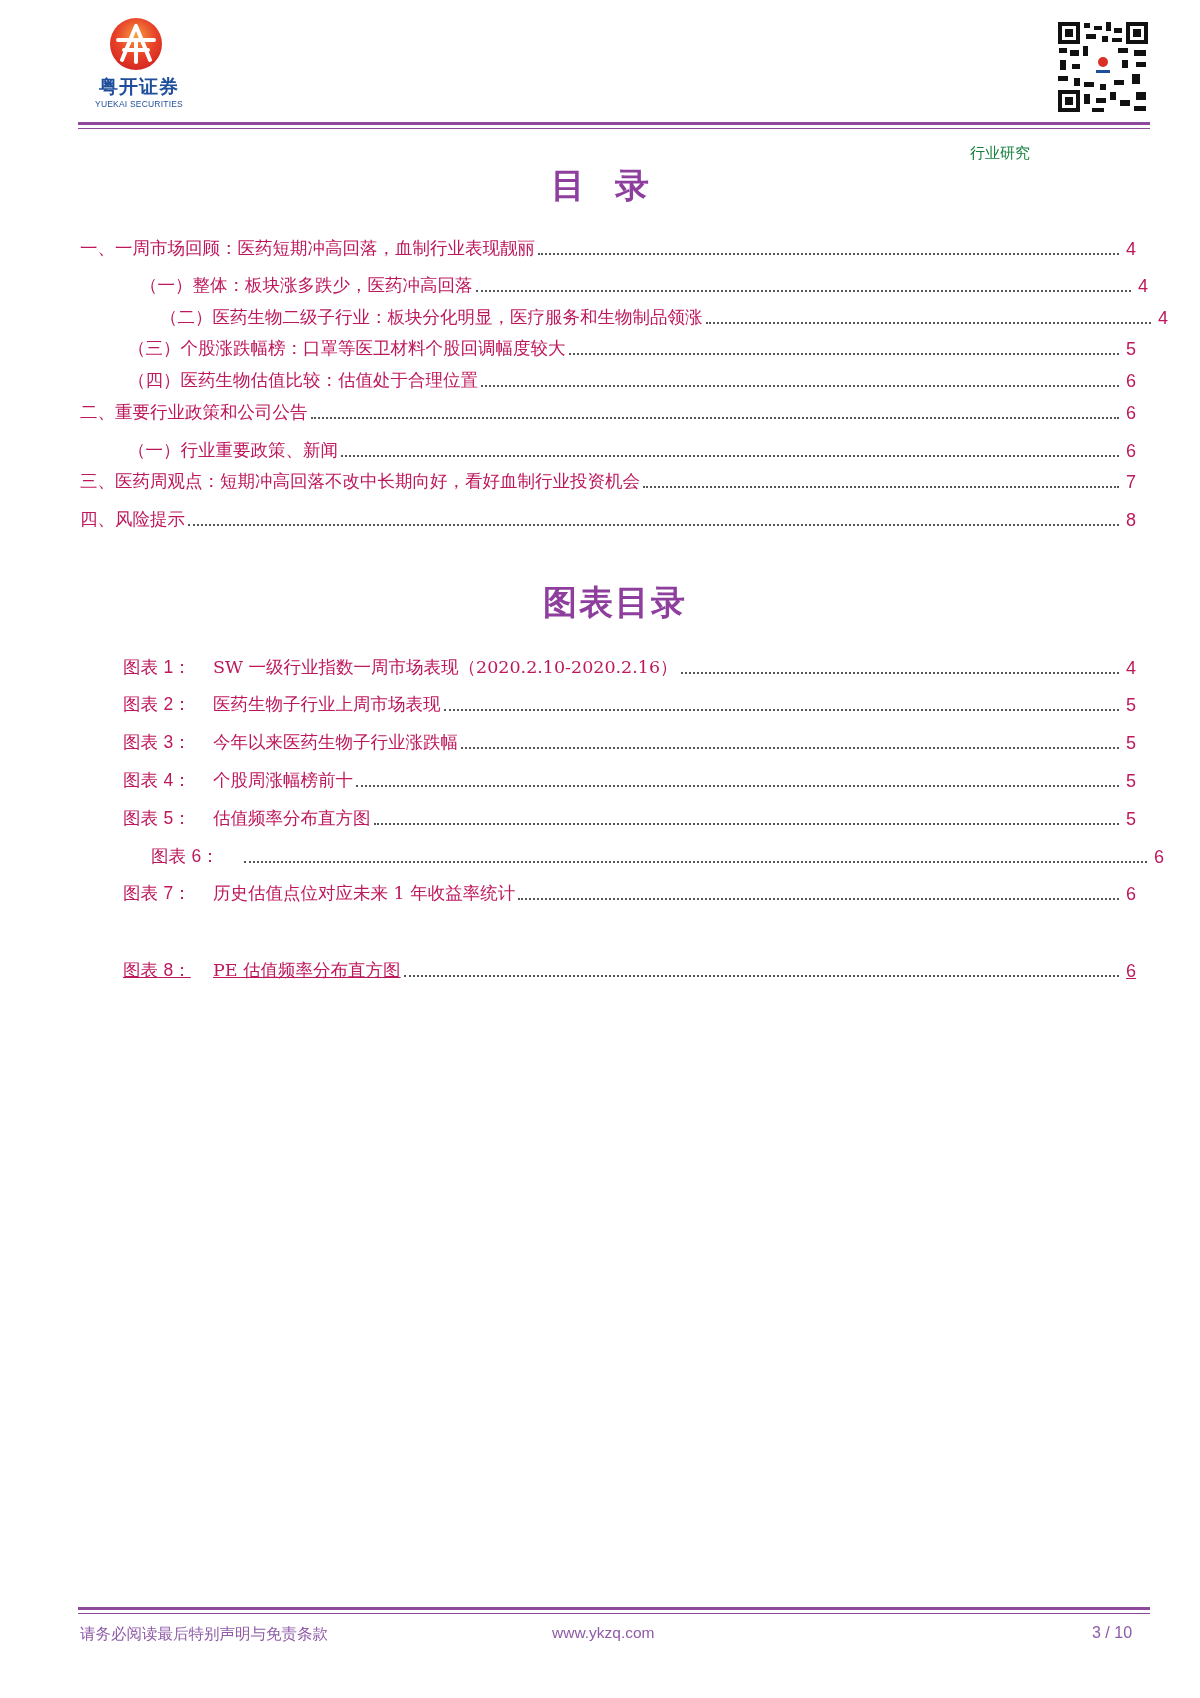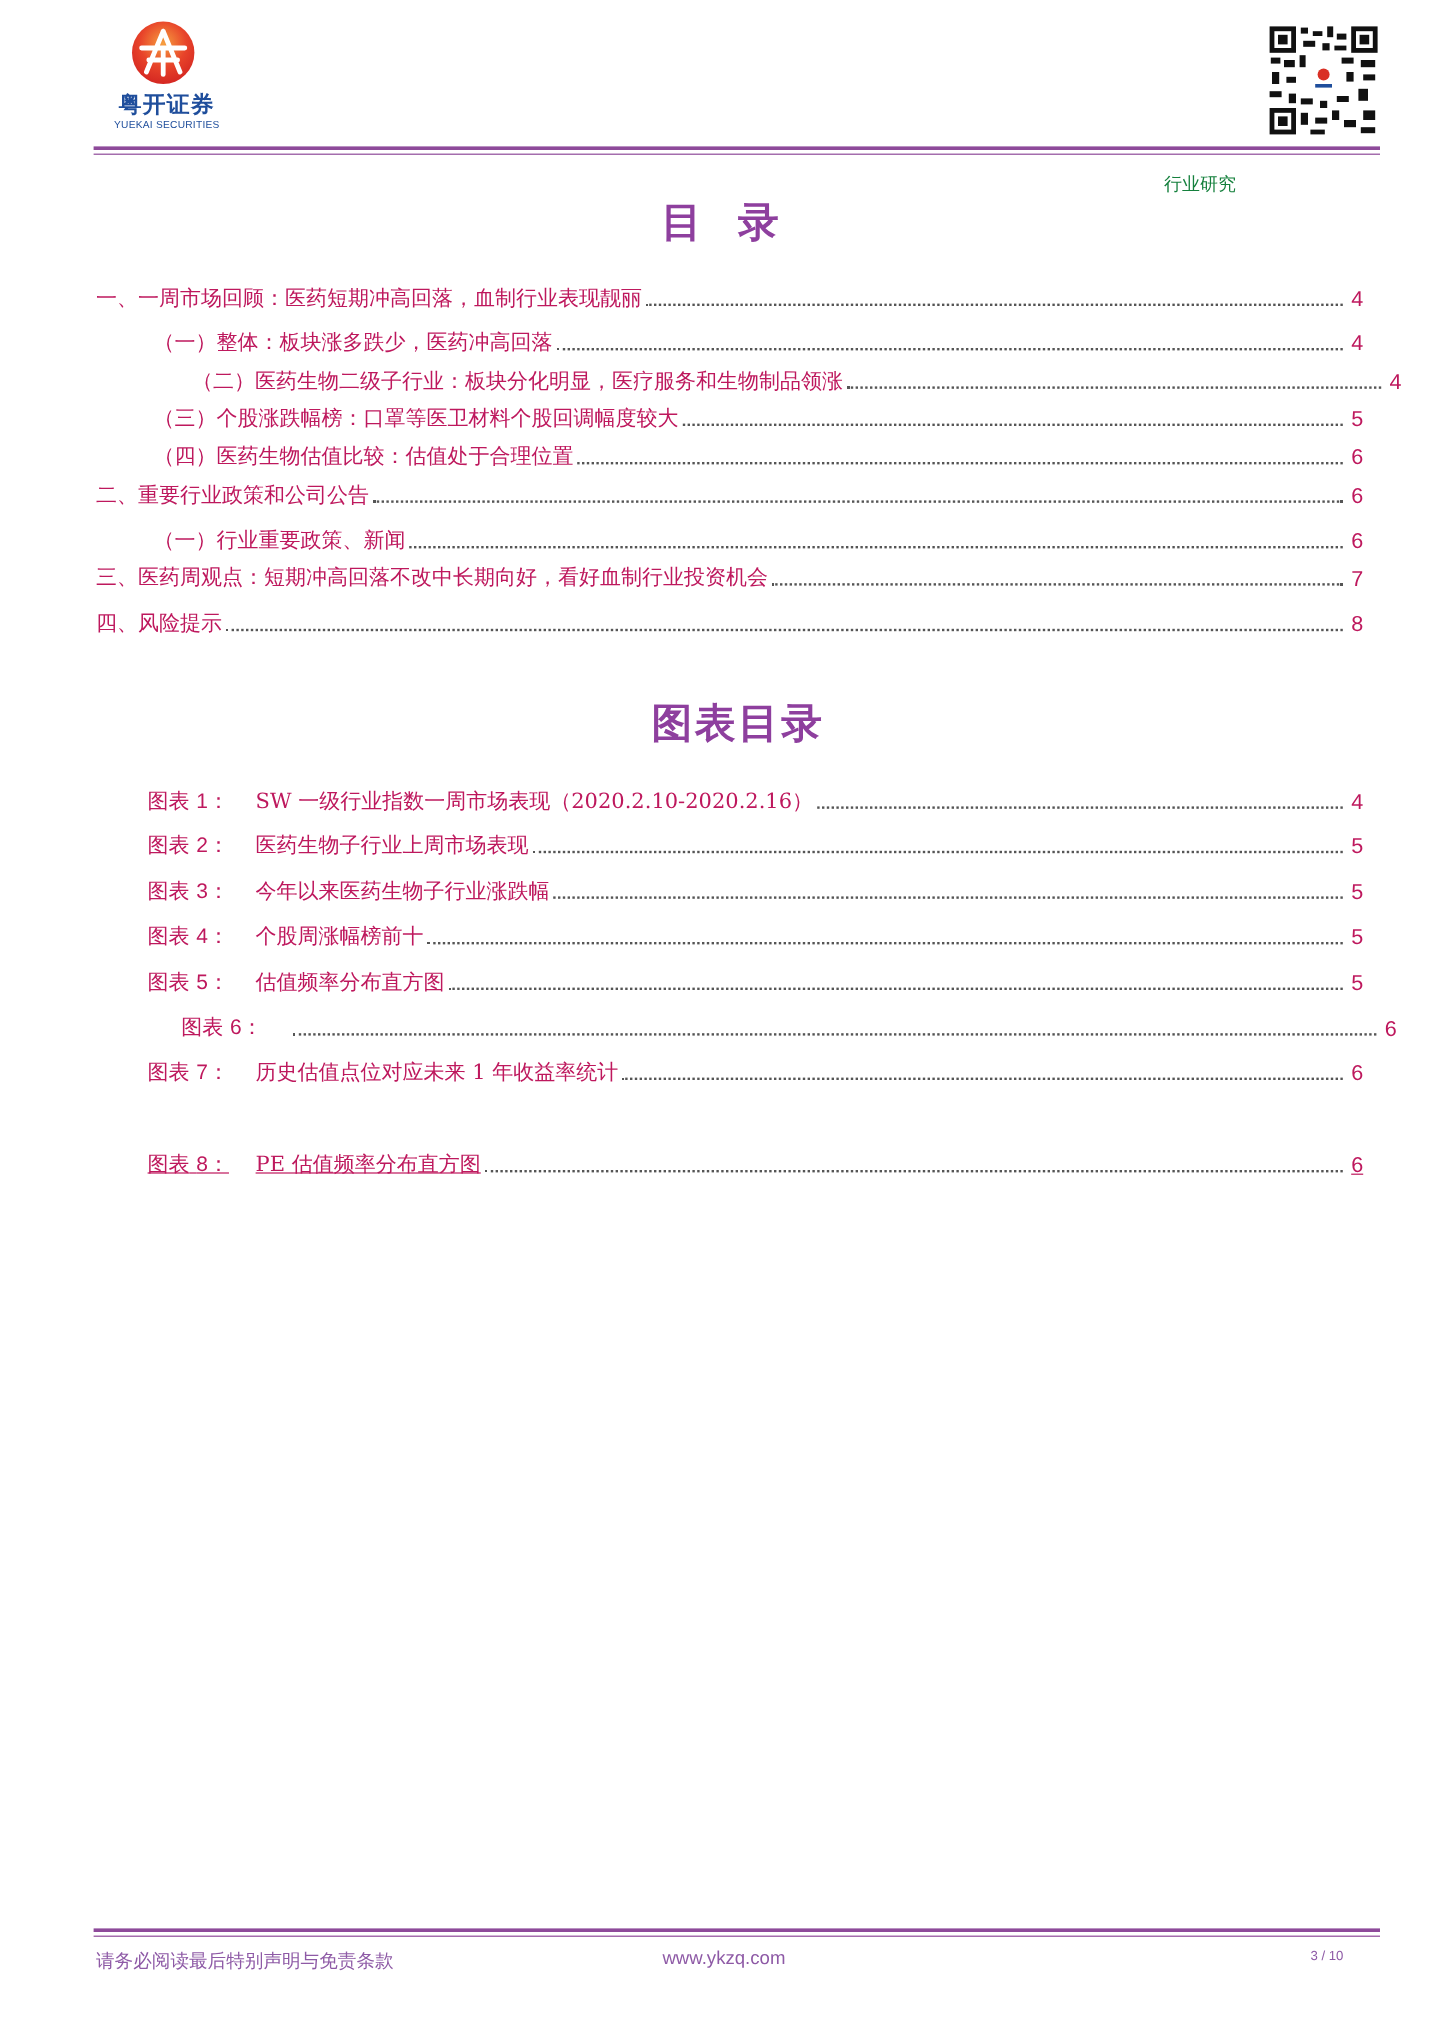--- a/index.html
+++ b/index.html
@@ -34,21 +34,21 @@
   .row .page { font-family: "Liberation Sans", sans-serif; font-size: 18px; width: 14px; text-align: right; }
   .l1 { left: 80px; width: 1056px; }
   .l2 { left: 128px; width: 1008px; }
   .fig { left: 123px; width: 1013px; }
   .fig .num { white-space: nowrap; width: 90px; }
   .fig .num .n { font-family: "Liberation Sans", sans-serif; }
 
   
   .footer-text { top: 1624px; font-size: 15.5px; color: #8e5aa6; font-family: "DejaVu Sans", sans-serif; }
   .footer-url { top: 1624px; left: 552px; font-size: 15.5px; color: #8e5aa6; font-family: "Liberation Sans", sans-serif; }
-  .footer-page { top: 1624px; left: 1092px; font-size: 11px; color: #8e5aa6; font-family: "Liberation Sans", sans-serif; }
+  .footer-page { top: 1624px; left: 1092px; font-size: 16px; color: #8e5aa6; font-family: "Liberation Sans", sans-serif; }
 </style>
 </head>
 <body>
 
 <div class="abs logo">
   <div class="logo-circle">
     <svg width="52" height="52" viewBox="0 0 52 52">
       <path d="M26 8 L12 42 M26 8 L40 42 M8 22 L44 22 M14 32 L38 32 M26 22 L26 44" stroke="#ffffff" stroke-width="4" fill="none" stroke-linecap="round"></path>
     </svg>
   </div>
@@ -110,21 +110,21 @@
 <div class="abs rule-thick" style="top:122px;"></div>
 <div class="abs rule-thin" style="top:127.5px;"></div>
 
 <div class="abs section-title toc-title">目录</div>
 
 <div class="row l1" style="top:236px;">
   <span class="label">一、一周市场回顾：医药短期冲高回落，血制行业表现靓丽</span>
   <span class="dots"></span>
   <span class="page">4</span>
 </div>
-<div class="row l2" style="top:273px;">
+<div class="row l2" style="top:273px;margin-left:12px;">
   <span class="label">（一）整体：板块涨多跌少，医药冲高回落</span>
   <span class="dots"></span>
   <span class="page">4</span>
 </div>
 <div class="row l2" style="top:305px;margin-left:32px;">
   <span class="label">（二）医药生物二级子行业：板块分化明显，医疗服务和生物制品领涨</span>
   <span class="dots"></span>
   <span class="page">4</span>
 </div>
 <div class="row l2" style="top:336px;">

